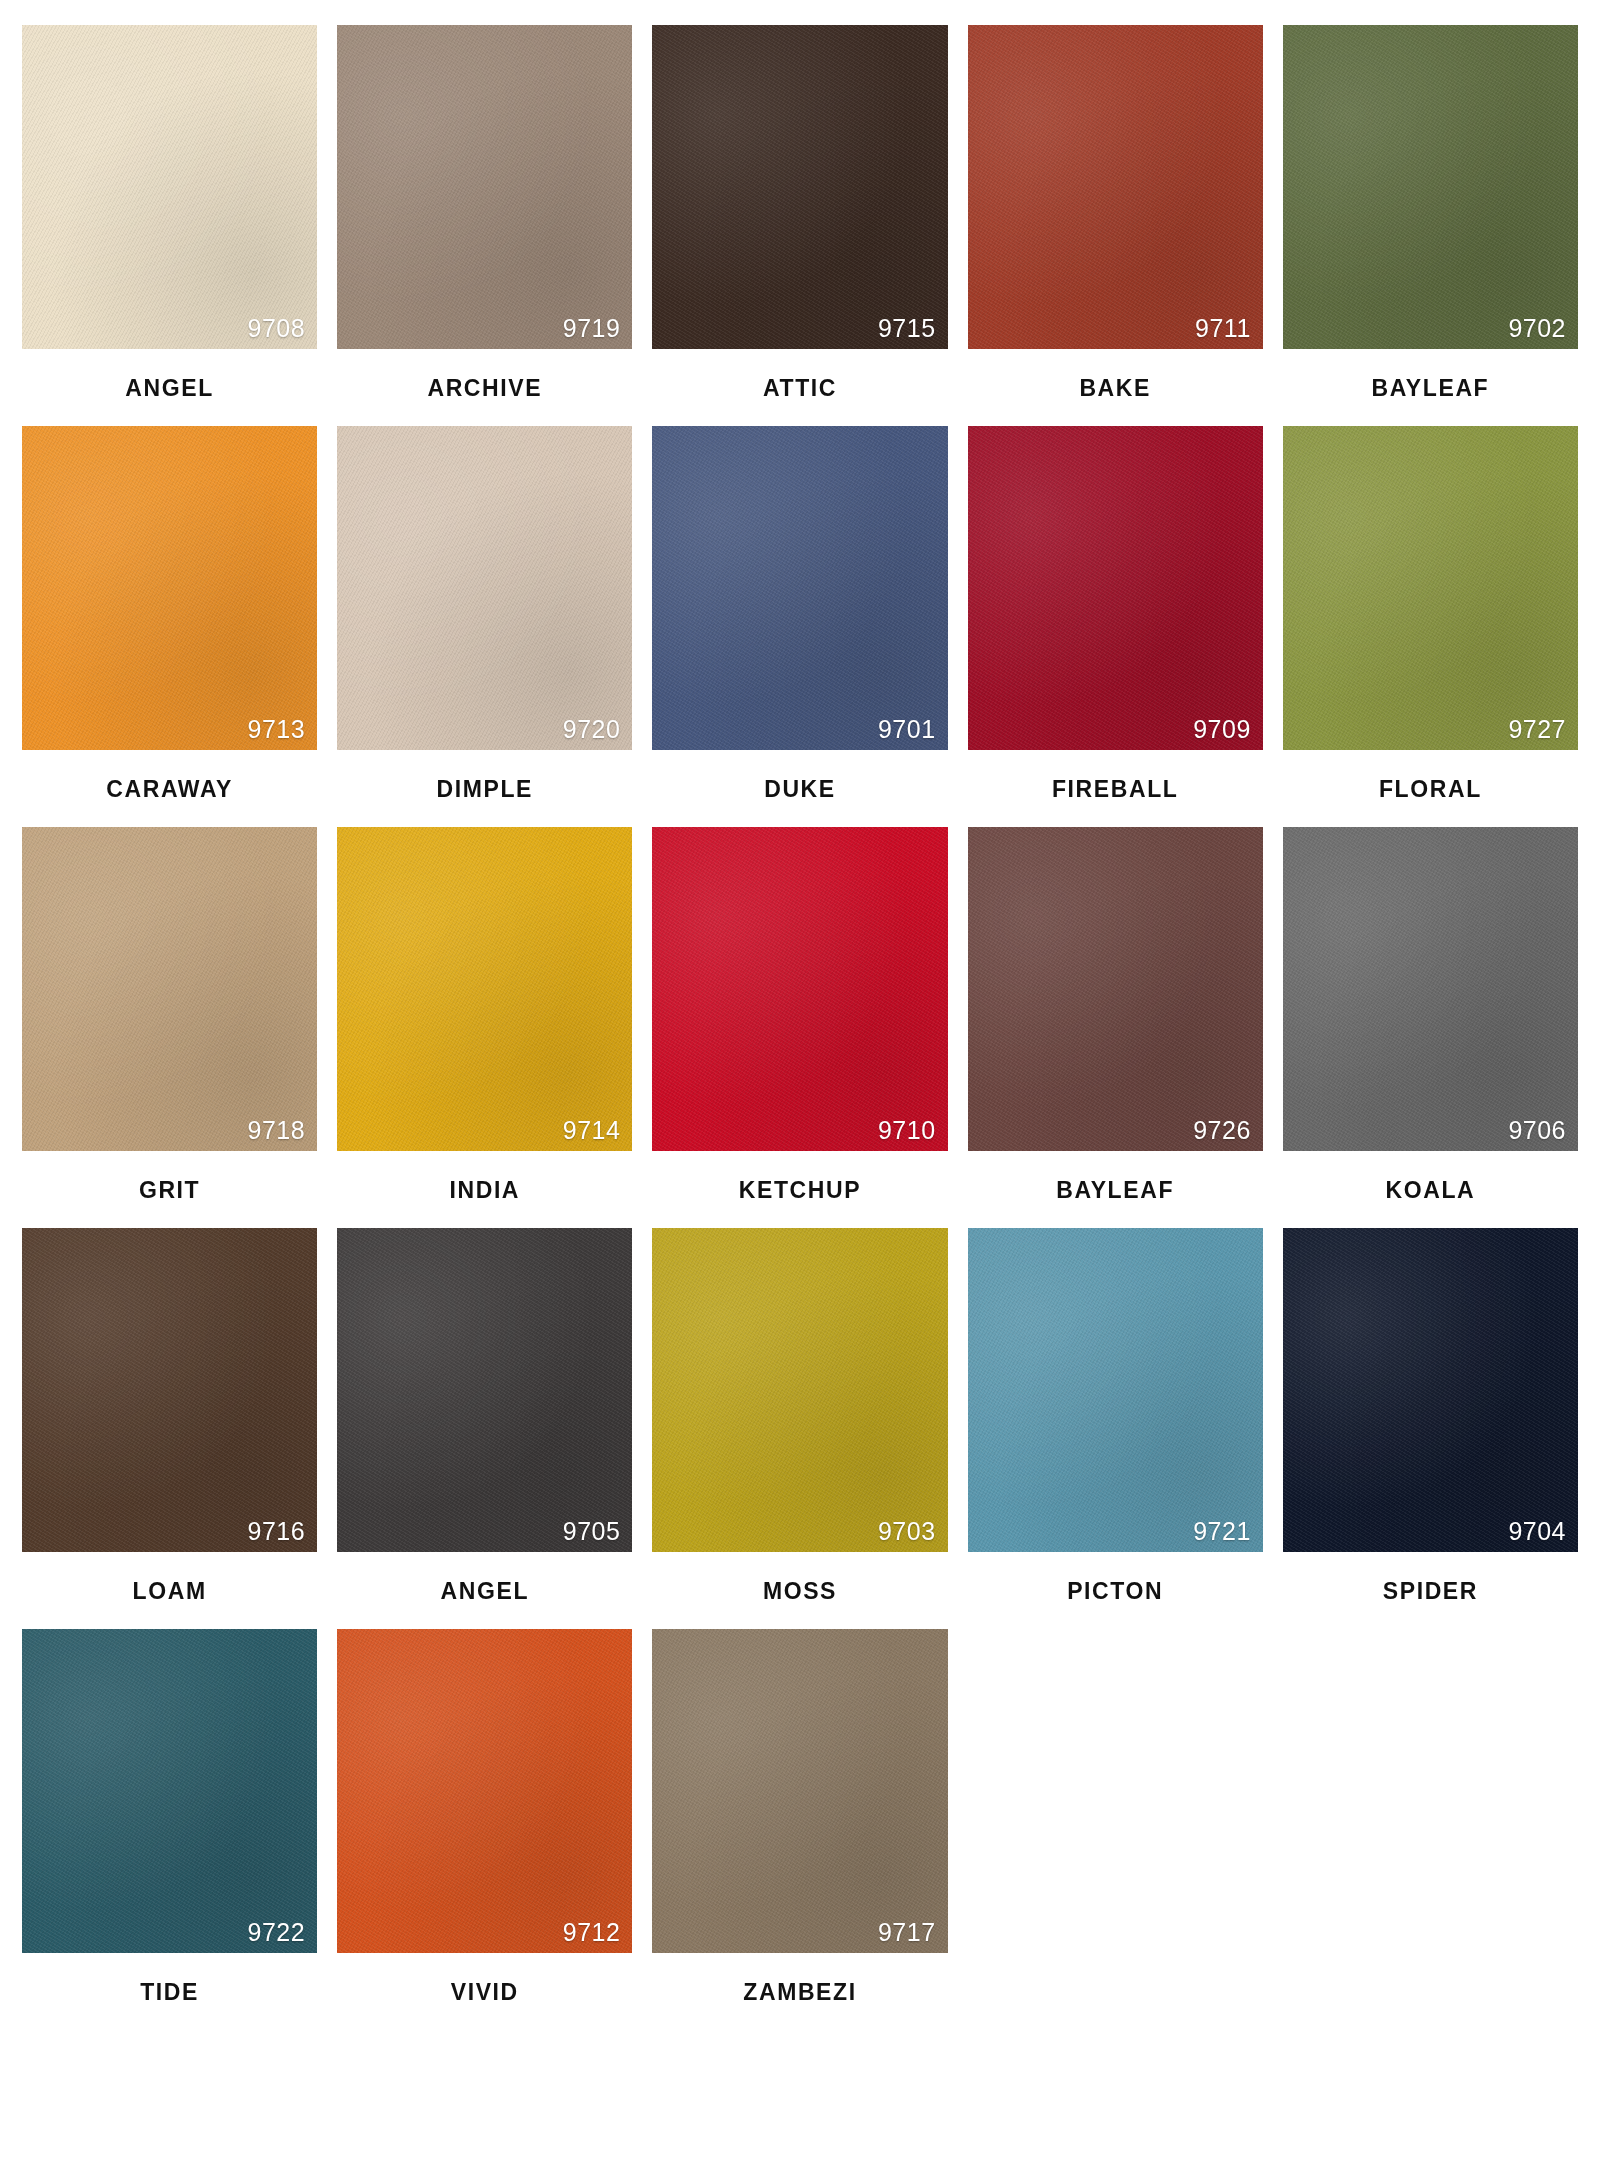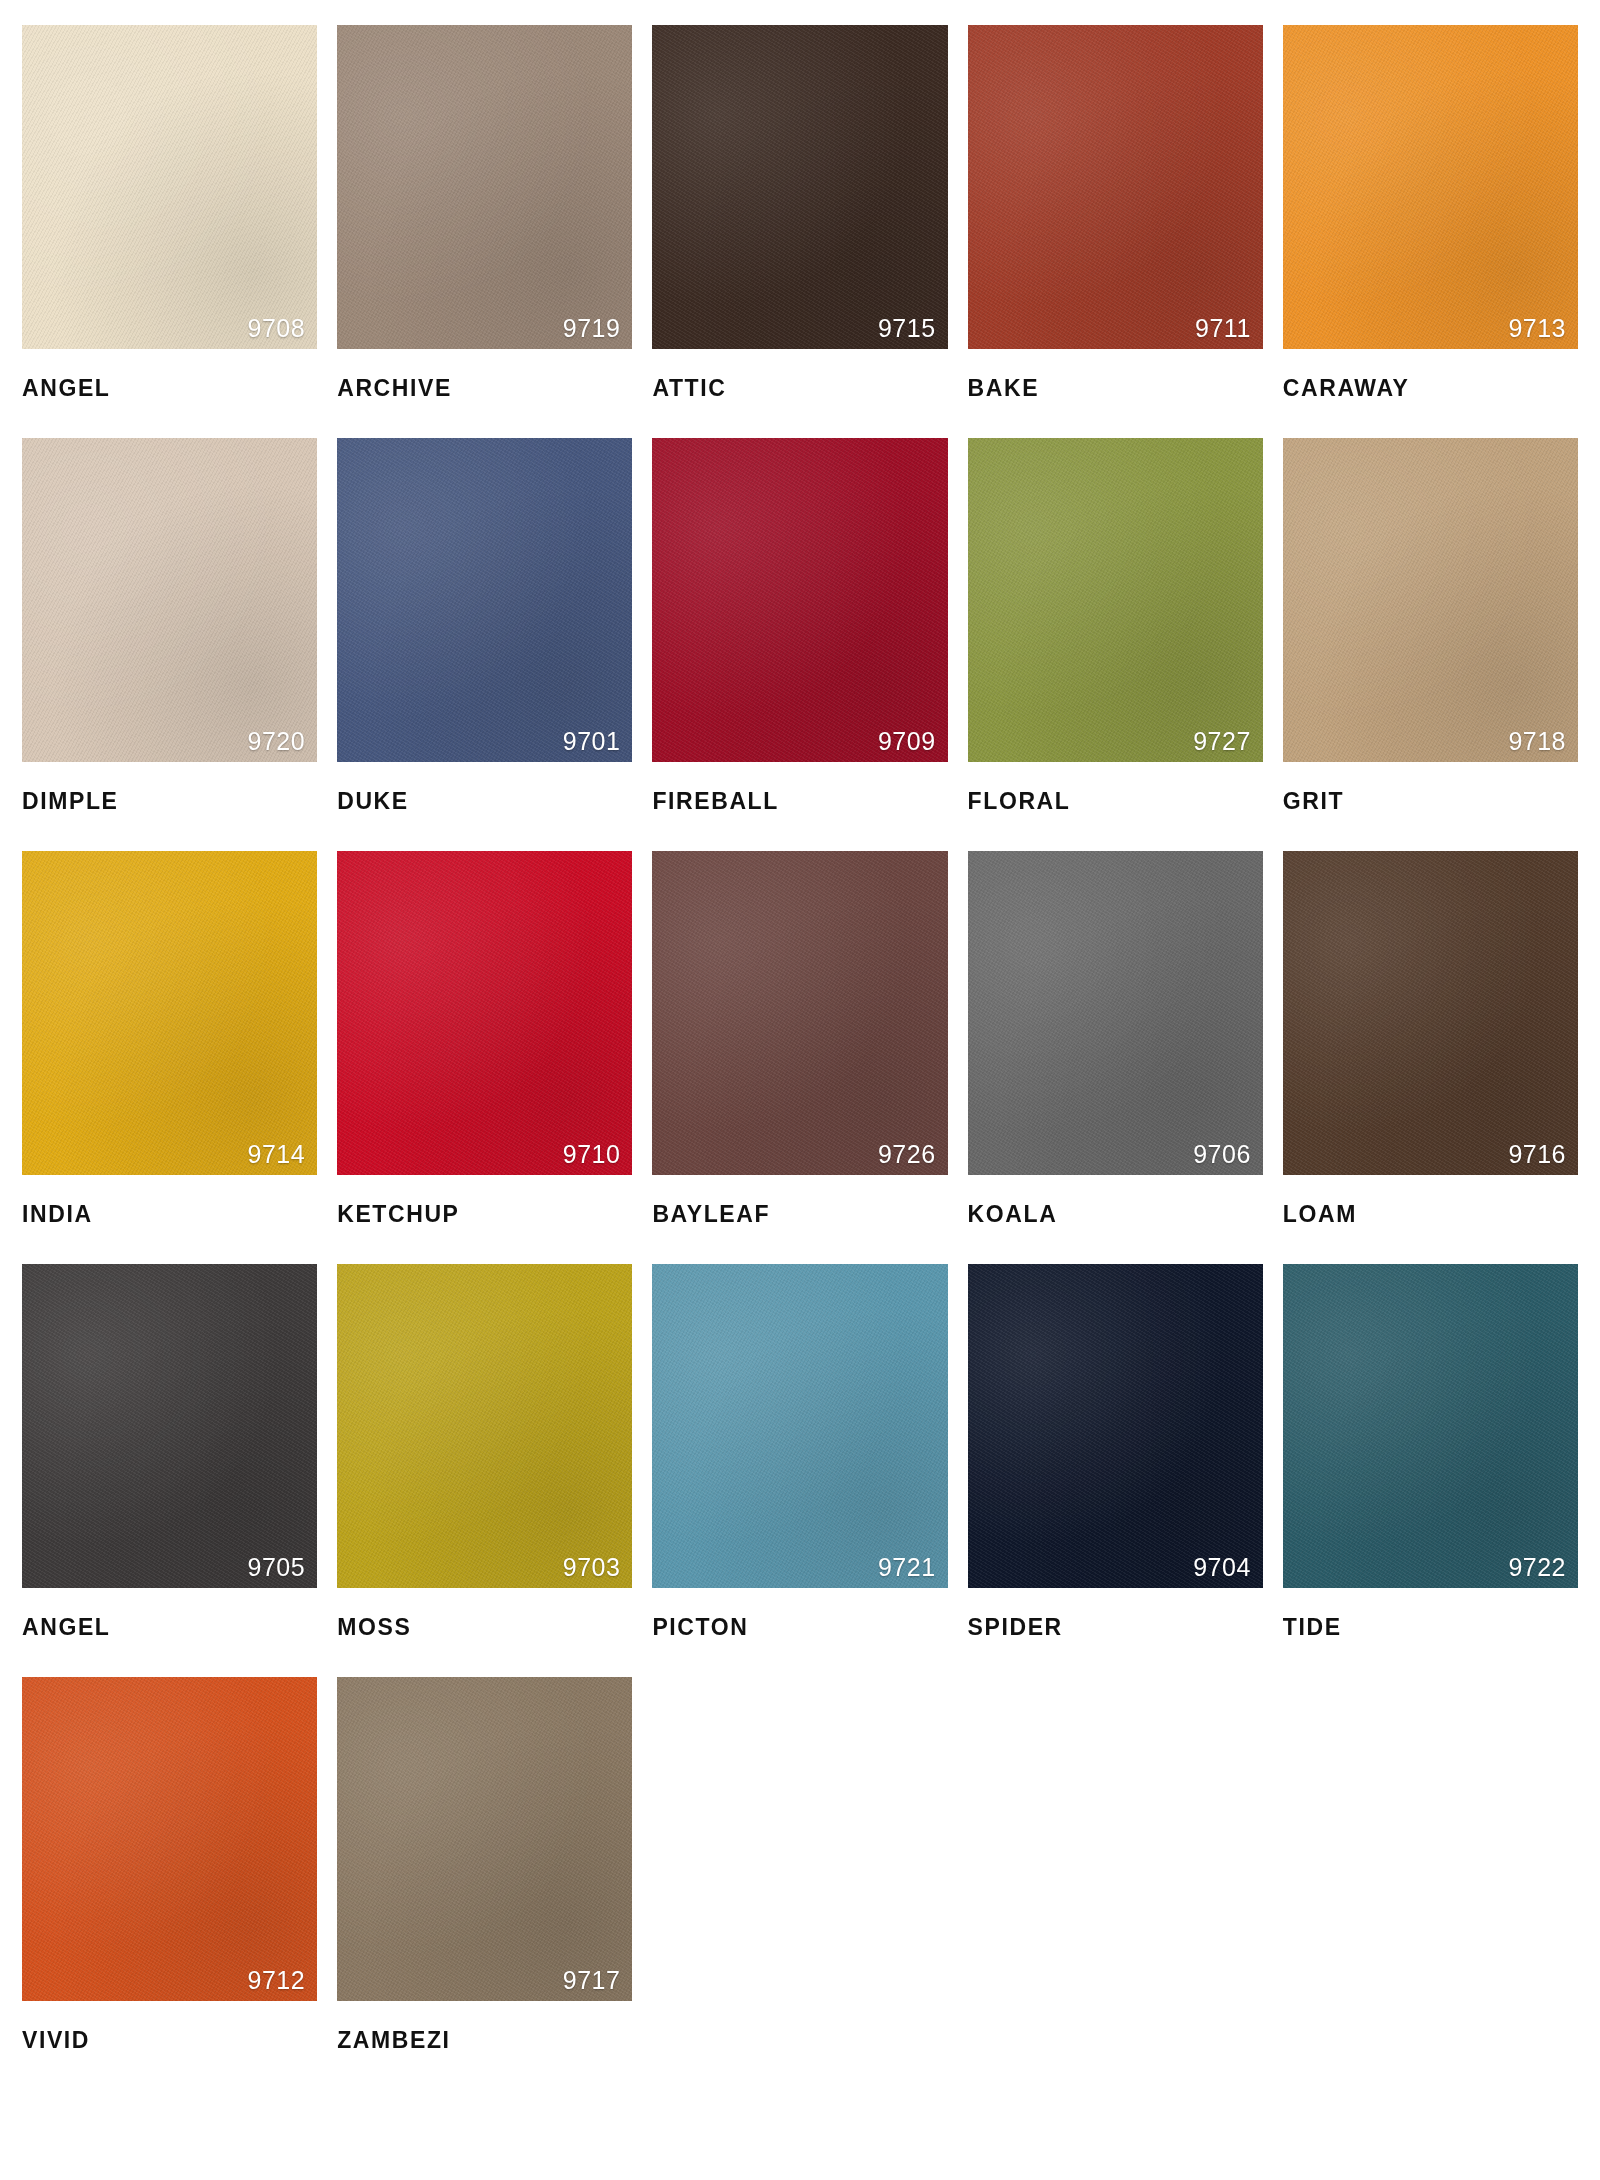--- a/index.html
+++ b/index.html
@@ -187,26 +187,26 @@
     bottom: 6px;
     font-size: 25px;
     color: #ffffff;
     font-family: "Liberation Sans", sans-serif;
     letter-spacing: 0.5px;
     z-index: 2;
     text-shadow: 0 1px 2px rgba(0,0,0,.30);
   }
 
   .swatch-name {
-    text-align: left;
+    text-align: center;
     font-size: 23px;
     font-weight: bold;
     color: #111111;
     letter-spacing: 1.6px;
-    padding: 26px 0 36px 0;
+    padding: 26px 0 24px 0;
     font-family: "Liberation Sans", sans-serif;
   }
 </style>
 </head>
 <body>
 
 <div class="page">
   <div class="grid">
 
 
@@ -228,20 +228,26 @@
         </div>
         <div class="swatch-name">ATTIC</div>
       </div>
       <div class="swatch-cell">
         <div class="swatch" style="background-color:#a03b28">
           <span class="swatch-code">9711</span>
         </div>
         <div class="swatch-name">BAKE</div>
       </div>
       <div class="swatch-cell">
+        <div class="swatch" style="background-color:#5d6b3f">
+          <span class="swatch-code">9702</span>
+        </div>
+        <div class="swatch-name">BAYLEAF</div>
+      </div>
+      <div class="swatch-cell">
         <div class="swatch" style="background-color:#ed9228">
           <span class="swatch-code">9713</span>
         </div>
         <div class="swatch-name">CARAWAY</div>
       </div>
       <div class="swatch-cell">
         <div class="swatch" style="background-color:#d8c7b6">
           <span class="swatch-code">9720</span>
         </div>
         <div class="swatch-name">DIMPLE</div>

